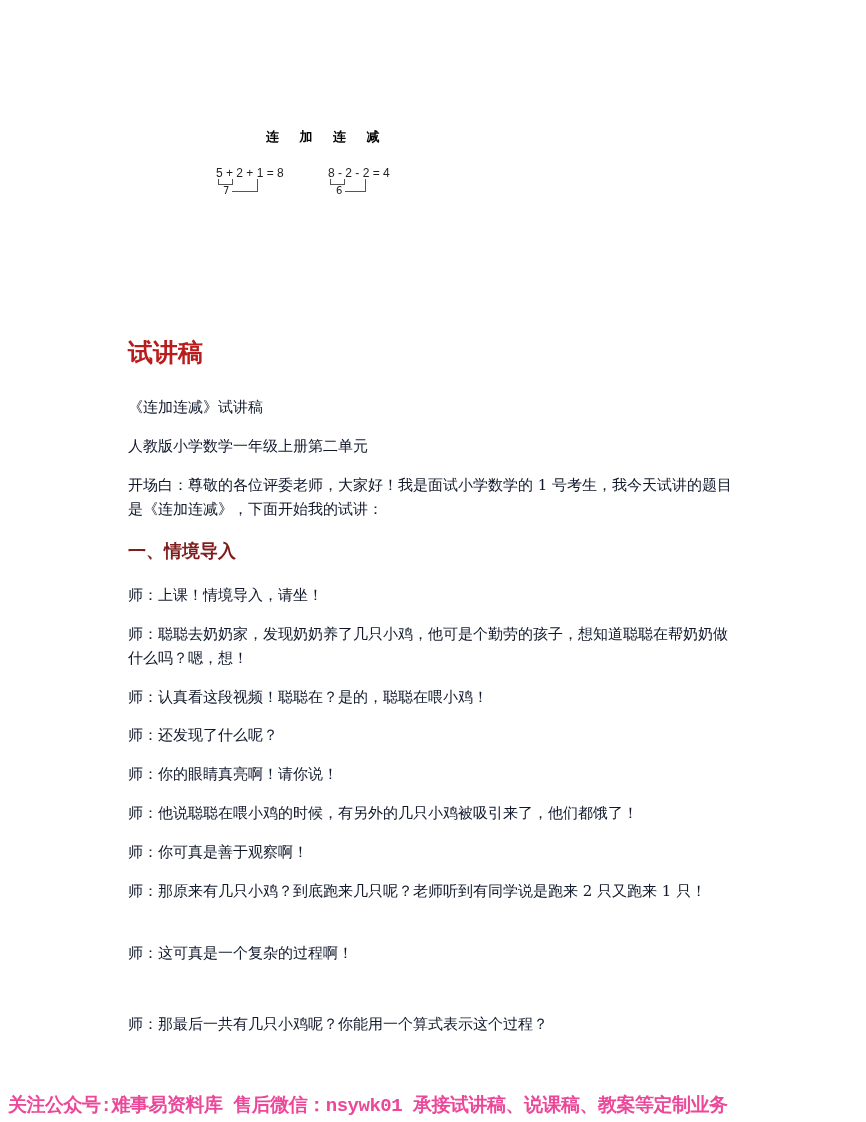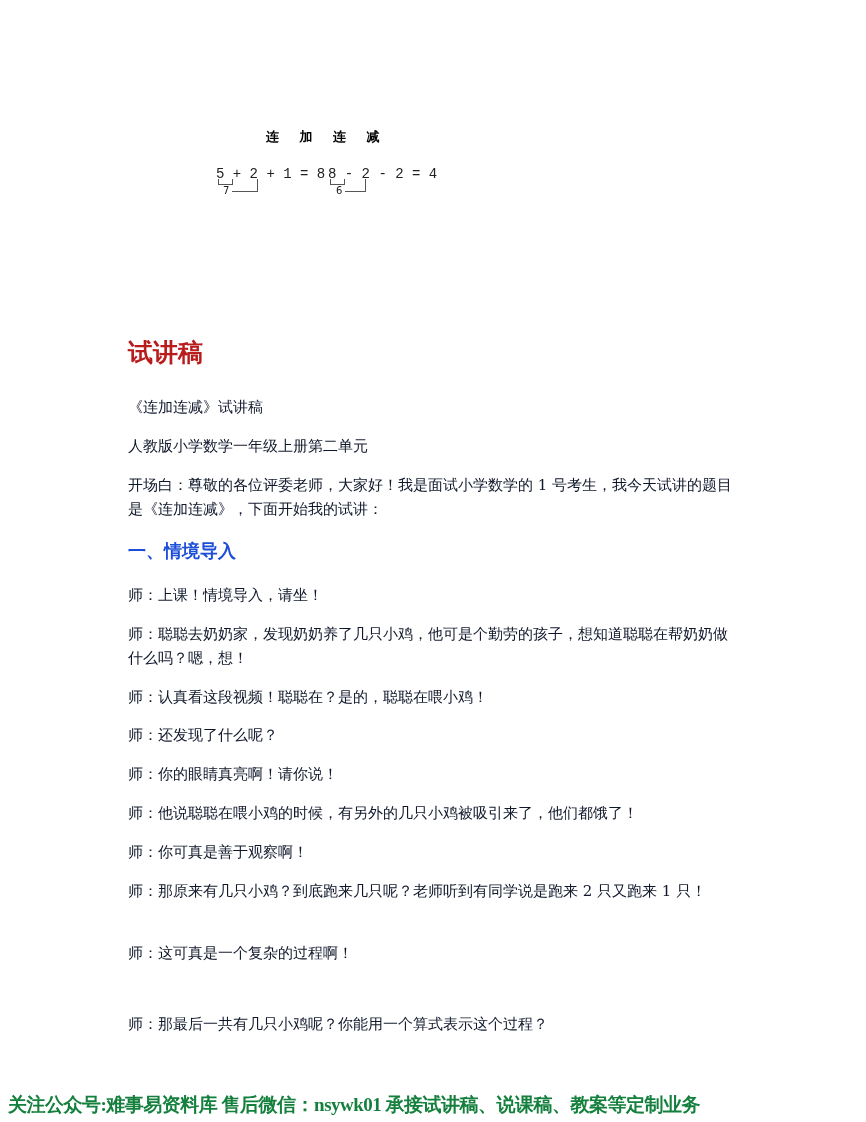--- a/index.html
+++ b/index.html
@@ -7,48 +7,48 @@
     width: 866px; height: 1122px; position: relative; overflow: hidden;
     font-family: "DejaVu Serif", "Liberation Serif", serif;
     color: #1a1a1a;
   }
   .diagram-title {
     position: absolute; left: 266px; top: 128px;
     font-size: 13px; font-weight: bold; letter-spacing: 8px;
     font-family: "DejaVu Serif", serif; color: #000000;
   }
   .eq {
-    position: absolute; font-family: Liberation Mono, monospace;
-    font-size: 14px; color: #222;
+    position: absolute; font-family: Liberation Sans, sans-serif;
+    font-size: 12px; color: #222;
   }
   .eq-1 { left: 216px; top: 166px; }
   .eq-2 { left: 328px; top: 166px; }
   .bracket { position: absolute; border-color: #555; border-style: solid; }
   .partial {
     position: absolute; font-family: "DejaVu Sans", sans-serif; font-size: 10px; color: #222;
   }
   .doc-h1 {
     position: absolute; left: 128px; top: 336px;
     font-size: 25px; font-weight: bold; margin: 0;
     font-family: "DejaVu Sans", "Liberation Sans", sans-serif; color: #b91c1c;
   }
   .para {
     position: absolute; left: 128px; width: 610px;
     font-size: 15px; line-height: 24px; margin: 0;
     font-family: "DejaVu Serif", "Liberation Serif", serif; color: #0f172a;
   }
   .doc-h2 {
     position: absolute; left: 128px; top: 539px;
     font-size: 18px; font-weight: bold; margin: 0;
-    font-family: "DejaVu Sans", "Liberation Sans", sans-serif; color: #1d4ed8;
+    font-family: "DejaVu Sans", "Liberation Sans", sans-serif; color: #7f1d1d;
   }
   .footer {
     position: absolute; left: 0; top: 1092px; width: 866px; height: 30px;
-    font-family: Liberation Serif, serif;
-    font-weight: bold; font-size: 19px; color: #15803d;
+    font-family: Liberation Mono, monospace;
+    font-weight: bold; font-size: 19px; color: #ec4899;
     white-space: nowrap; padding-left: 8px; box-sizing: border-box;
     letter-spacing: -0.5px;
   }
 </style>
 </head>
 <body>
 
 <div class="diagram-title">连 加 连 减</div>
 
 <div class="eq eq-1">5 + 2 + 1 = 8</div>

